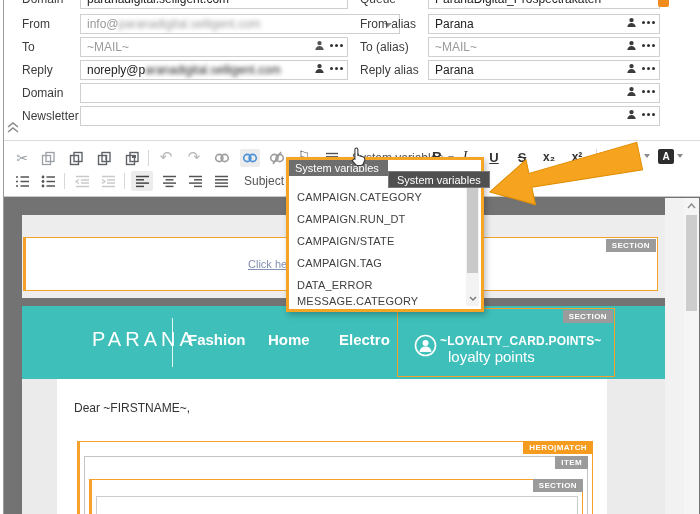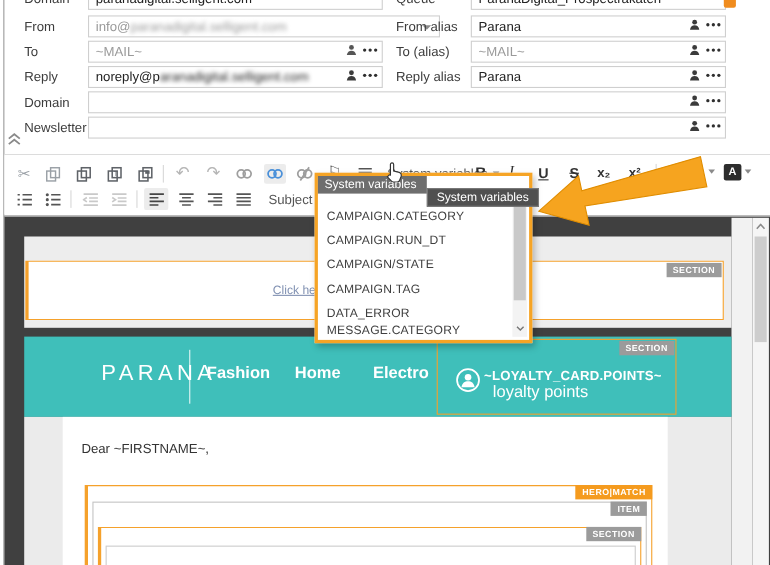--- a/index.html
+++ b/index.html
@@ -53,21 +53,21 @@
   .dd-scroll { position:absolute; right:2px; top:20px; bottom:3px; width:13px; background:#f3f3f3; }
   .dd-thumb { position:absolute; left:1px; top:1px; width:11px; height:92px; background:#c9c9c9; }
   .dd-downbtn { position:absolute; left:0; bottom:0; width:13px; height:15px; background:#f3f3f3;
                 display:flex; align-items:center; justify-content:center; }
   .dd-tooltip { position:absolute; left:388px; top:171px; height:17px; z-index:6; background:#505050; border:1px solid #7a7a7a;
                 color:#fff; font-size:11px; line-height:14px; padding:1px 8px; white-space:nowrap; }
   .hand-cursor { position:absolute; left:350px; top:147px; z-index:9; }
   .big-arrow { position:absolute; left:486px; top:143px; z-index:8; transform:rotate(-12deg); }
 
   
-  .preview { position:absolute; left:4px; top:196px; width:696px; height:318px; background:#404040; border-top:1px solid #c9c9c9; }
+  .preview { position:absolute; left:4px; top:196px; width:696px; height:318px; background:#737373; border-top:1px solid #c9c9c9; }
   .pv-scroll { position:absolute; right:1px; top:1px; width:15px; bottom:0; background:#f5f5f5; }
   .pv-thumb { position:absolute; left:2px; top:17px; width:11px; height:96px; background:#cdcdcd; }
   .pv-right-gutter { position:absolute; right:16px; top:1px; width:19px; bottom:0; background:#f2f2f2; }
   .pv-content { position:absolute; left:18px; top:0; width:643px; height:318px; }
 
   .badge { position:absolute; font-size:8px; font-weight:bold; letter-spacing:.4px; color:#fff;
            background:#9b9b9b; padding:2px 6px; line-height:9px; }
   .badge-orange { background:#f59b1e; }
 
   .sec1 { position:absolute; left:0; top:18px; width:643px; height:83px; background:#ededed; }

